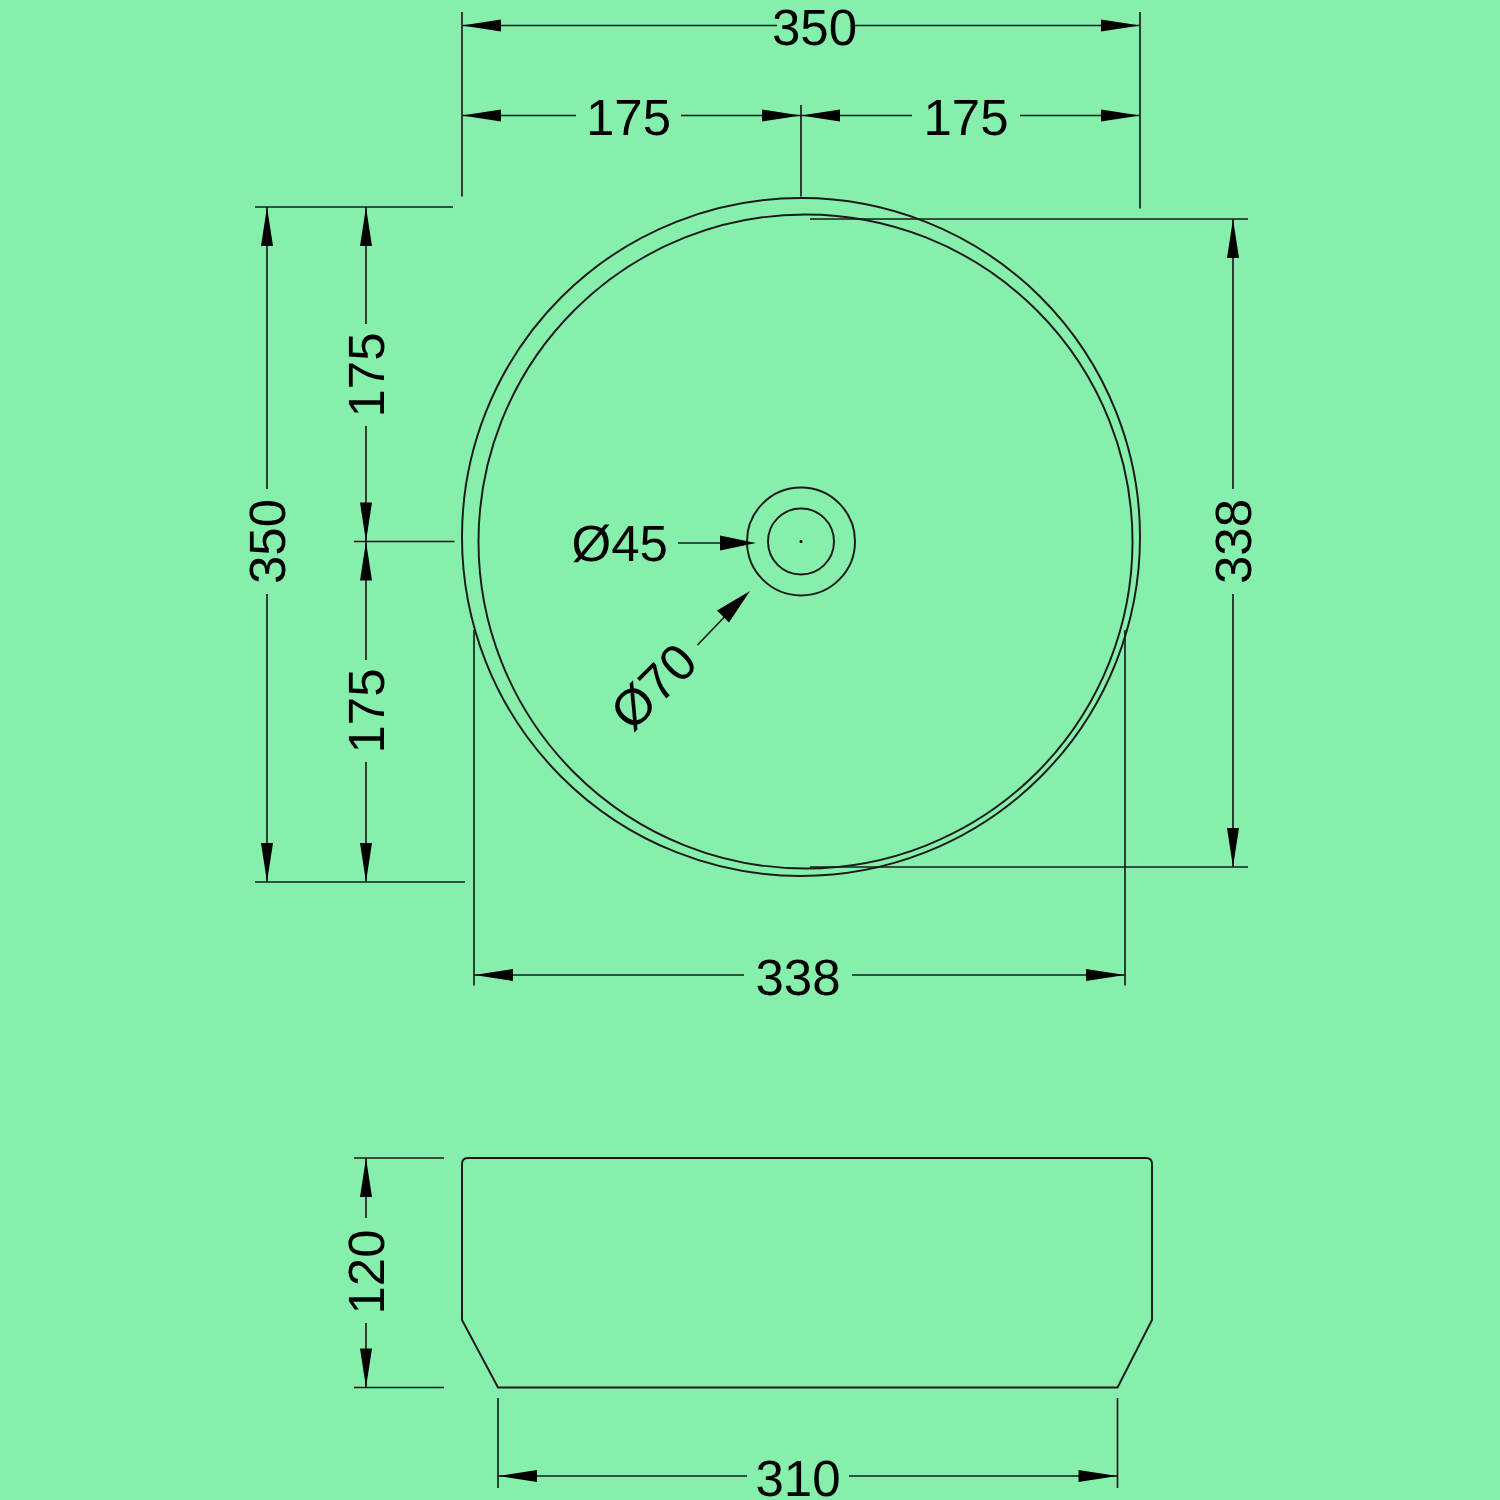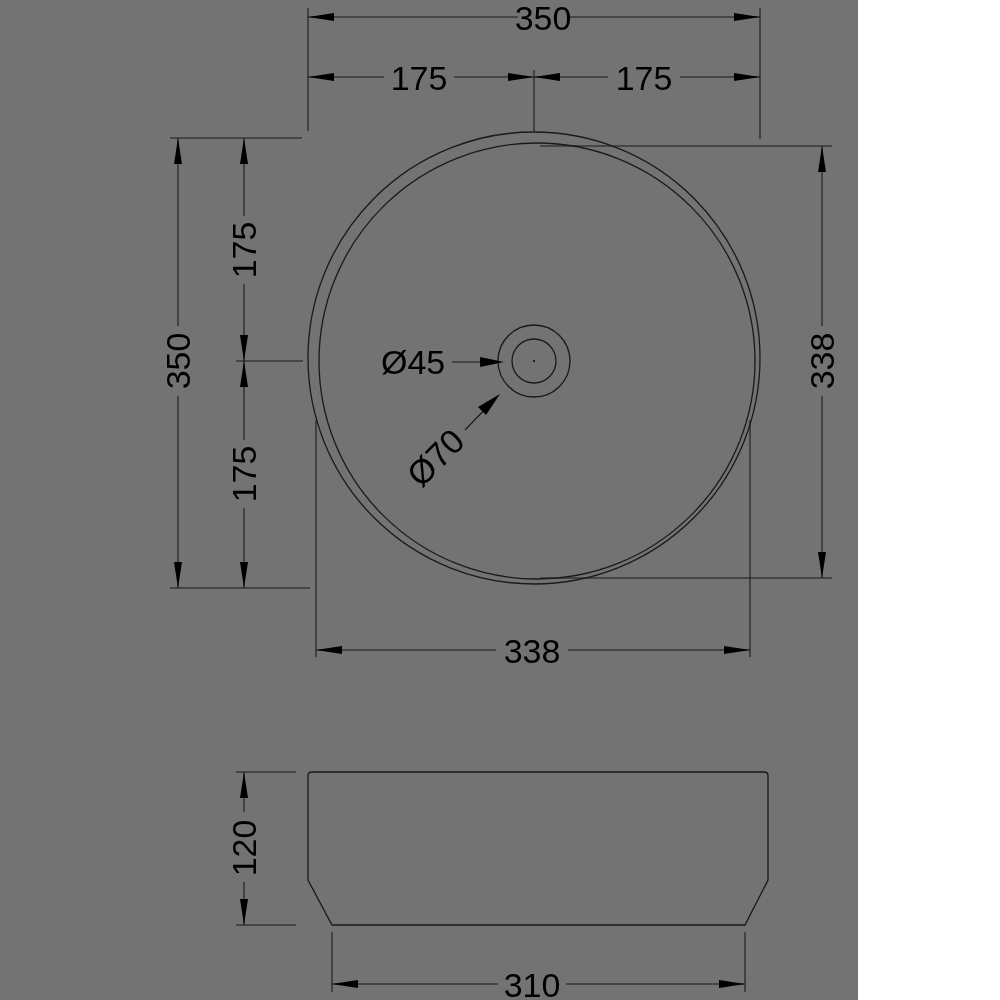--- a/index.html
+++ b/index.html
@@ -1,16 +1,16 @@
 <!DOCTYPE html>
 <html><head>
 <meta charset="utf-8">
 <style>
   html,body{margin:0;padding:0;background:#ffffff;}
-  #stage{position:relative;width:858px;height:1000px;overflow:hidden;background:#737373;}
+  #stage{position:relative;width:1000px;height:1000px;overflow:hidden;background:#86efac;}
   svg{position:absolute;left:0;top:0;}
   .ln{stroke:#1a1a1a;stroke-width:1.3;fill:none;}
   .thin{stroke:#1a1a1a;stroke-width:1.1;fill:none;}
   .arr{fill:#000;stroke:none;}
   .lbl{font-family:"Liberation Sans",sans-serif;font-size:34px;fill:#000;}
 </style>
 </head>
 <body>
 
 <div id="stage">

